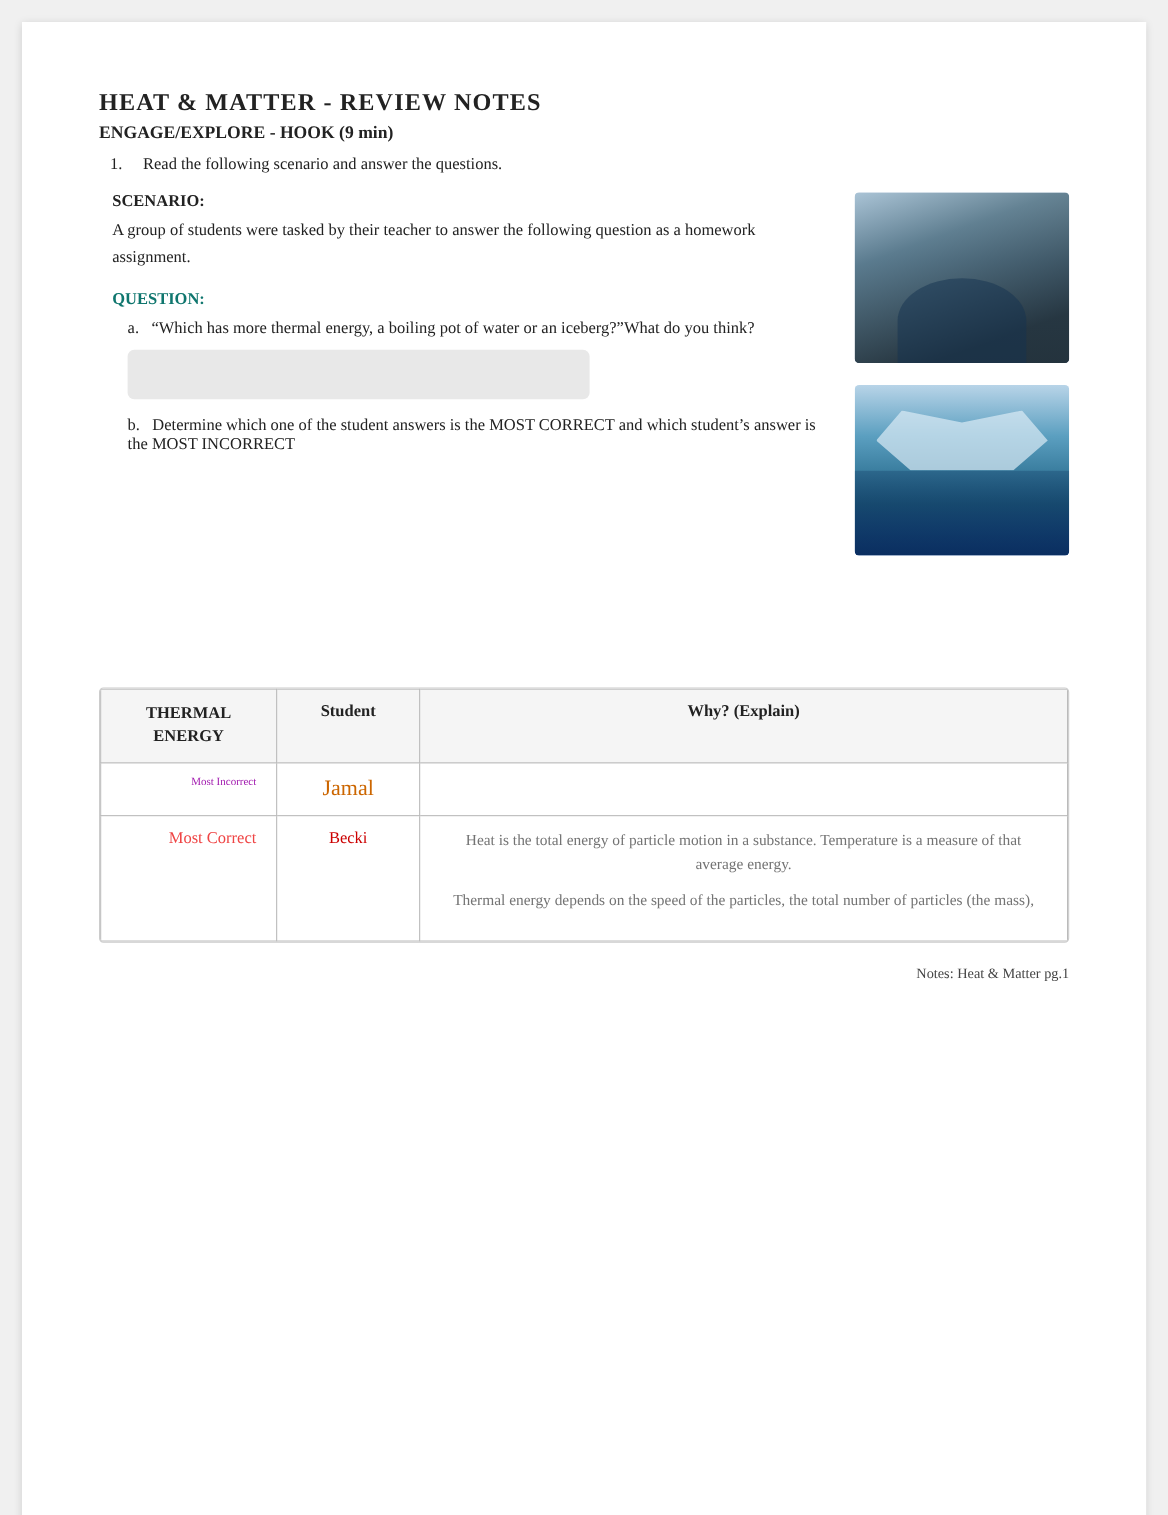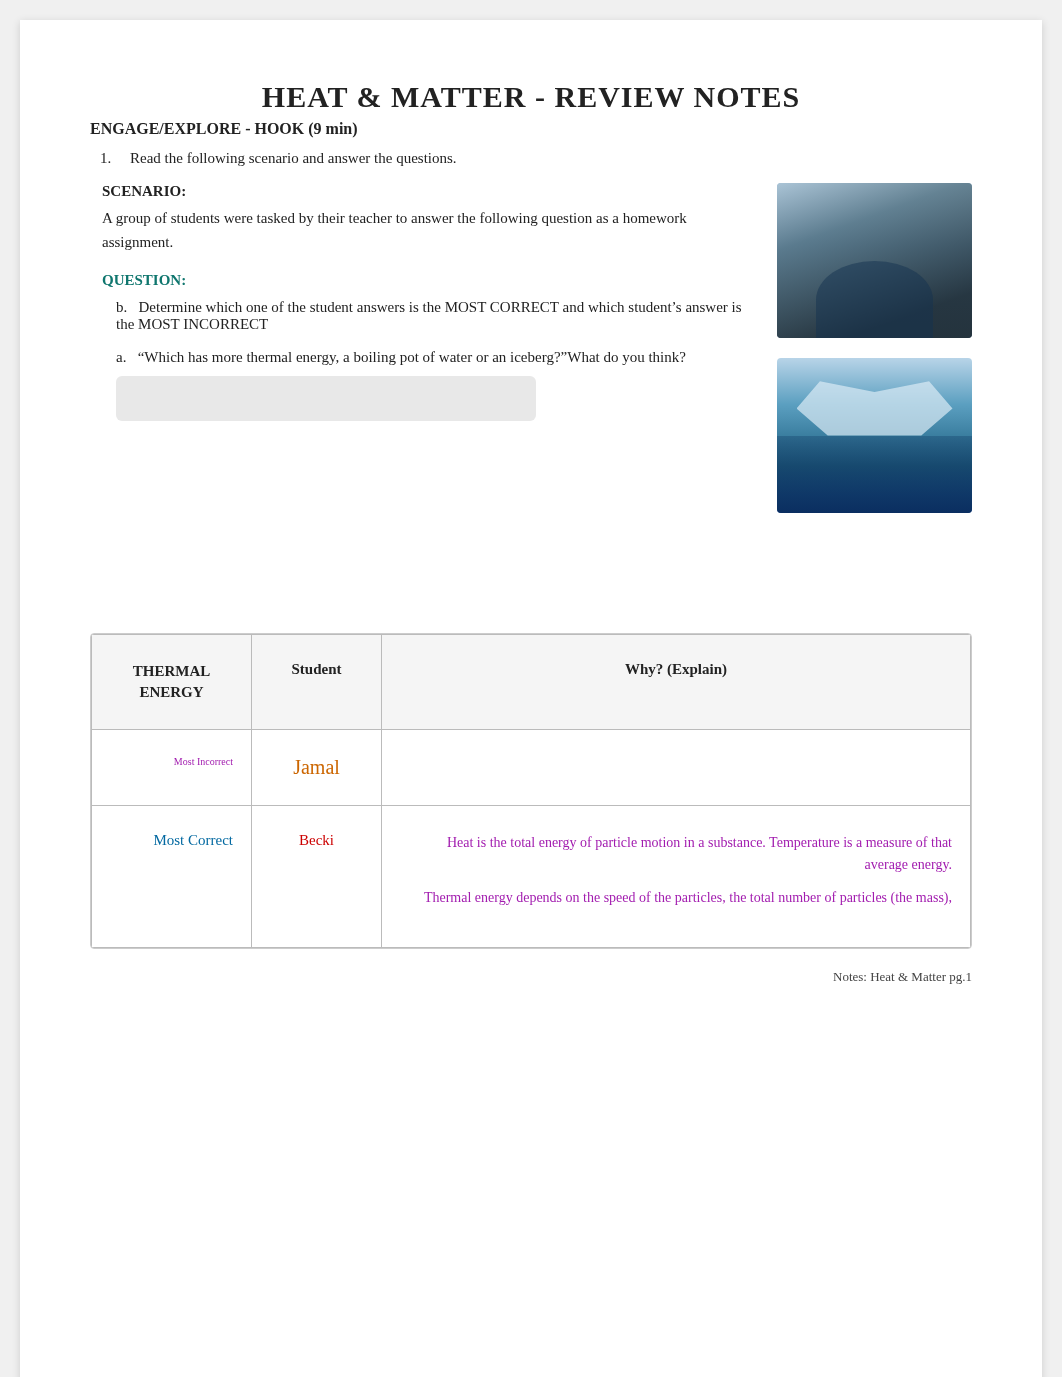--- a/index.html
+++ b/index.html
@@ -20,22 +20,21 @@
     .page {
       width: 1062px;
       min-height: 1377px;
       background: #ffffff;
       padding: 60px 70px 60px 70px;
       position: relative;
       box-shadow: 0 2px 8px rgba(0,0,0,0.15);
     }
 
     .page-title {
-      text-align: center;
-      font-size: 30px;
+      font-size: 22px;
       font-weight: bold;
       letter-spacing: 1px;
       margin-bottom: 6px;
       color: #222;
     }
 
     .page-subtitle {
       text-align: center;
       font-size: 15px;
       color: #333;
@@ -192,21 +191,21 @@
     }
 
     .table-main {
       width: 100%;
       border-collapse: collapse;
     }
 
     .table-main th,
     .table-main td {
       border: 1px solid #bbb;
-      padding: 26px 18px;
+      padding: 12px 18px;
       vertical-align: top;
       font-family: Liberation Serif, serif;
     }
 
     .table-header-row th {
       background: #f5f5f5;
       font-size: 15px;
       font-weight: bold;
       color: #222;
       text-align: center;
@@ -229,41 +228,41 @@
     .cell-most-incorrect {
       text-align: right;
       font-size: 10px;
       color: #a21caf;
       padding-right: 10px;
     }
 
     .cell-most-correct {
       text-align: right;
       font-size: 15px;
-      color: #0369a1;
+      color: #ef4444;
       padding-right: 10px;
     }
 
     .student-name-incorrect {
       color: #cc6600;
       font-size: 20px;
       text-align: center;
     }
 
     .student-name-correct {
       color: #cc0000;
       font-size: 15px;
       text-align: center;
     }
 
     .why-text {
-      color: #a21caf;
+      color: #737373;
       font-size: 14px;
       line-height: 1.6;
-      text-align: right;
+      text-align: center;
     }
 
     .why-text p {
       margin-bottom: 10px;
     }
 
     .why-text p:last-child {
       margin-bottom: 12px;
     }
 
@@ -302,34 +301,34 @@
 
   <div class="content-area">
     <div class="left-content">
 
       <div class="scenario-block">
         <div class="scenario-label">SCENARIO:</div>
         <div class="scenario-text">A group of students were tasked by their teacher to answer the following question as a homework assignment.</div>
       </div>
 
       <div class="question-label">QUESTION:</div>
-
-      <div class="sub-item">
-        <div class="sub-item-label">
-          <span>b.</span>
-          &nbsp;&nbsp;<span>Determine which one of the student answers is the MOST CORRECT and which student’s answer is the MOST INCORRECT</span>
-        </div>
-      </div>
 
       <div class="sub-item">
         <div class="sub-item-label">
           <span>a.</span>
           &nbsp;&nbsp;<span>“Which has more thermal energy, a boiling pot of water or an iceberg?”What do you think?</span>
         </div>
         <div class="answer-box"></div>
+      </div>
+
+      <div class="sub-item">
+        <div class="sub-item-label">
+          <span>b.</span>
+          &nbsp;&nbsp;<span>Determine which one of the student answers is the MOST CORRECT and which student’s answer is the MOST INCORRECT</span>
+        </div>
       </div>
 
     </div>
 
     <div class="right-images">
       <div class="image-placeholder">
         <div class="img-boiling"></div>
       </div>
       <div class="image-placeholder">
         <div class="img-iceberg"></div>

